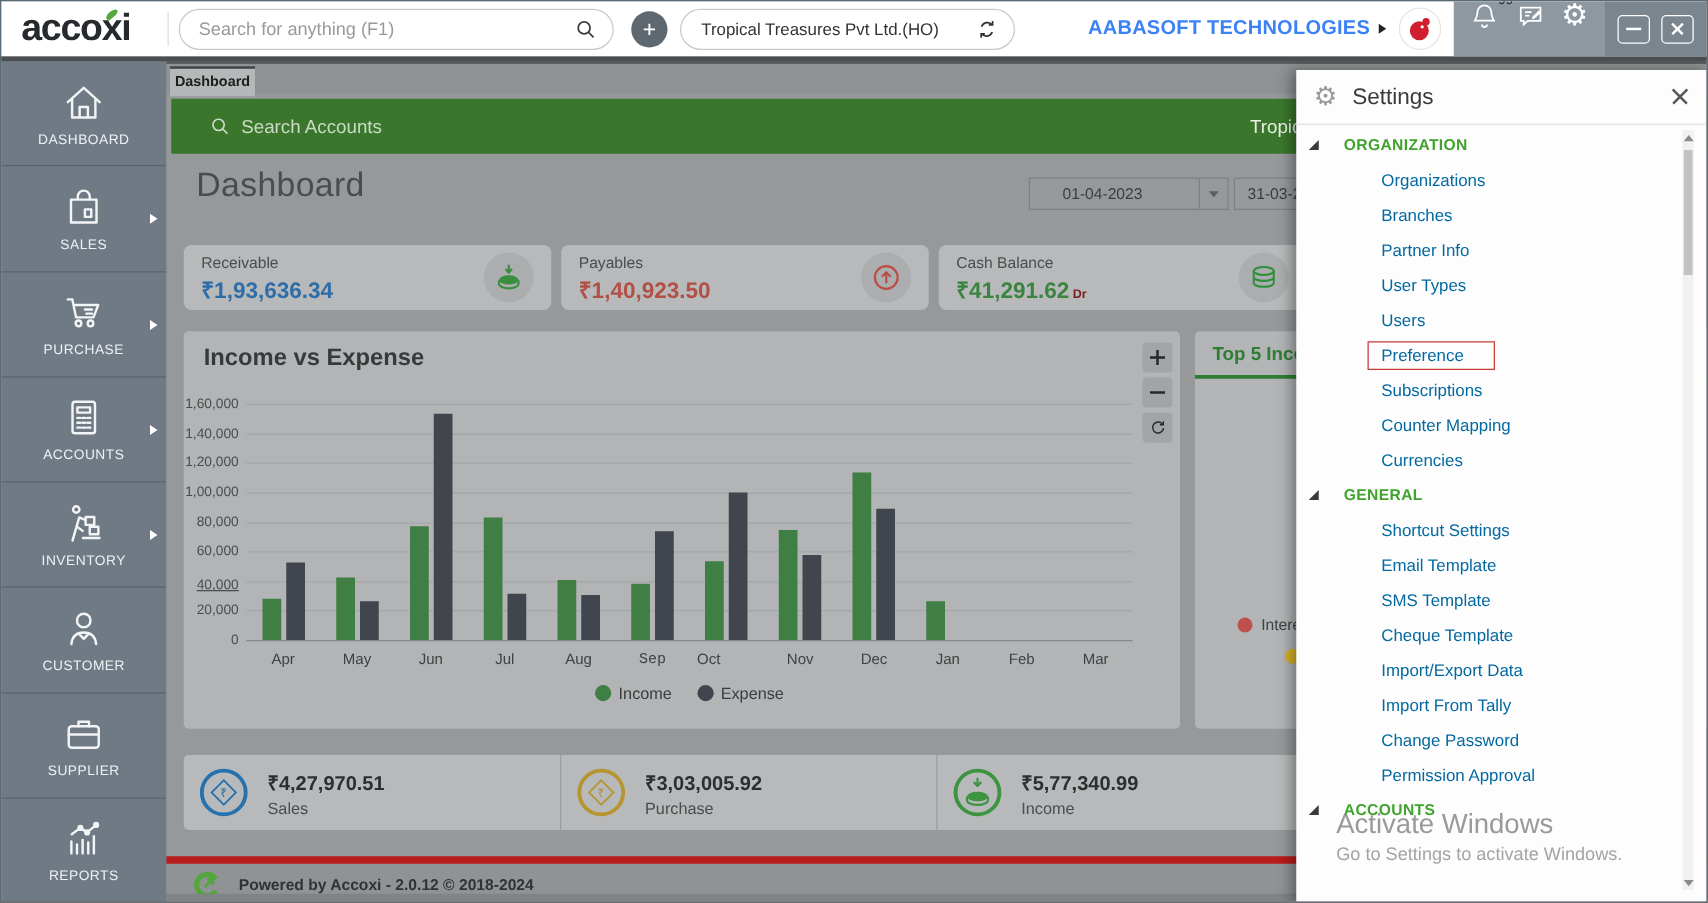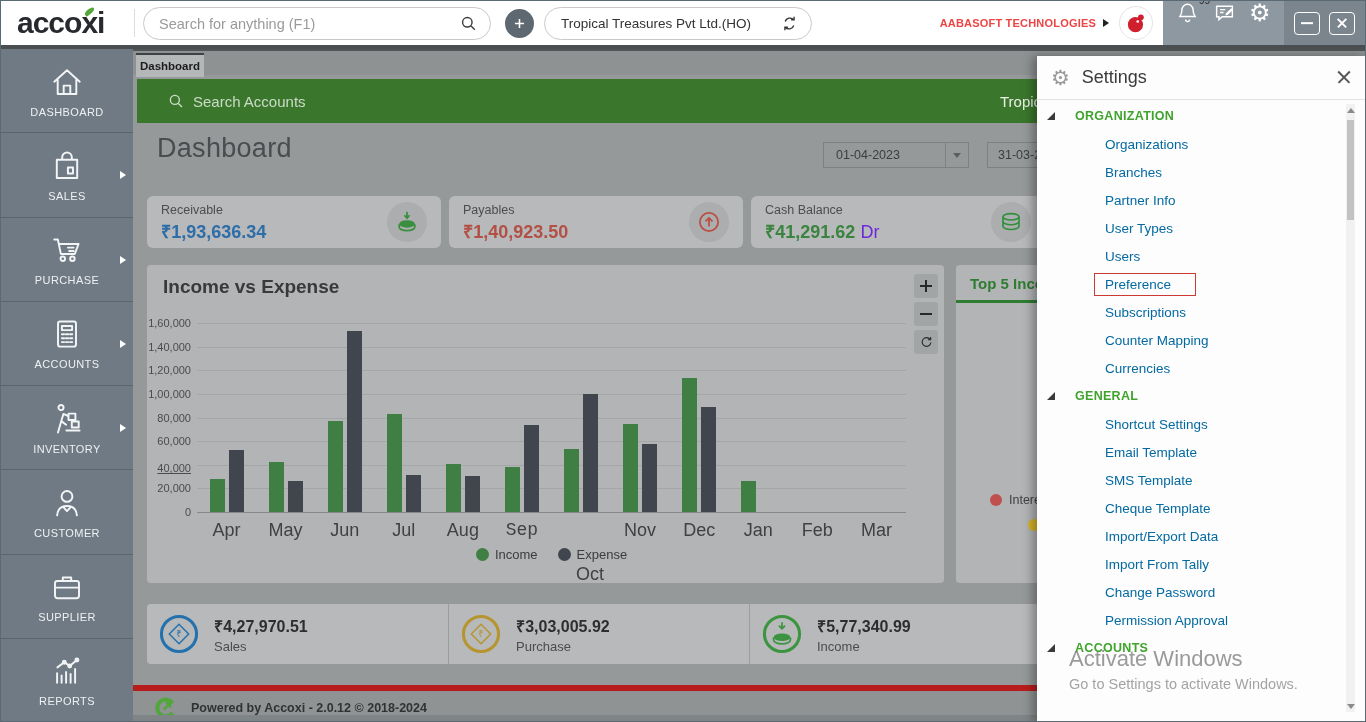--- a/index.html
+++ b/index.html
@@ -17,21 +17,21 @@
   #search-pill{left:142px;width:348px;padding:0 12px 0 15px}
   #search-pill input{flex:1;border:none;outline:none;font-size:14.5px;color:#444;background:transparent;font-family:inherit}
   #search-pill input::placeholder{color:#9a9a9a}
   #search-pill .ic{width:19px;height:19px;color:#3c3c3c}
   #plus-btn{position:absolute;left:504px;top:8px;width:29px;height:29px;border-radius:50%;background:#5e6870;color:#fff;display:flex;align-items:center;justify-content:center}
   #plus-btn svg{width:17px;height:17px}
   #company-pill{left:543px;width:268px;padding:0 12px 0 16px;justify-content:space-between}
   #company-pill .txt{font-size:13.5px;color:#333}
   #company-pill .ic{width:19px;height:19px;color:#333}
   #account{position:absolute;right:258px;top:0;height:44px;display:flex;align-items:center;gap:7px}
-  #account .name{font-size:11px;font-weight:bold;color:#ef4444;letter-spacing:.2px}
+  #account .name{font-size:16px;font-weight:bold;color:#3b82f6;letter-spacing:.2px}
   .caret-right{width:0;height:0;border-top:4.5px solid transparent;border-bottom:4.5px solid transparent;border-left:6px solid #222}
   #avatar{position:absolute;right:214px;top:5px;width:34px;height:34px;border-radius:50%;border:1px solid #e4e4e4;background:#fff;display:flex;align-items:center;justify-content:center}
   #avatar svg{width:26px;height:26px}
   #icon-tray{position:absolute;left:1162px;top:0;width:121px;height:44px;background:#8e98a0;display:flex;align-items:flex-start;justify-content:space-evenly}
   #icon-tray .tray-ic{position:relative;color:#fff}
   #icon-tray svg{width:23px;height:23px}
   #gear-glyph{font-size:24px;line-height:24px;color:#fff}
   #notif-badge{position:absolute;top:-7px;right:-11px;font-size:10.5px;color:#2b2b2b}
   #win-controls{position:absolute;left:1283px;top:0;width:83px;height:44px;background:#7b858d;display:flex;align-items:center;gap:9px;padding-left:10px}
   .win-btn{width:26px;height:23px;border:1.6px solid #fff;border-radius:4px;position:relative}
@@ -51,45 +51,45 @@
   .tab{position:absolute;left:3px;top:2px;width:68px;height:24px;background:#b5b8b9;border-top:2px solid #3f4244;display:flex;align-items:center;justify-content:center}
   .tab span{font-size:11.5px;font-weight:bold;color:#1d1d1d}
   #accounts-bar{position:absolute;left:4px;top:30px;width:1230px;height:44px;background:#3a772c;display:flex;align-items:center}
   #accounts-bar .ic{width:18px;height:18px;color:rgba(255,255,255,.75);margin-left:30px}
   #accounts-bar input{border:none;outline:none;background:transparent;font-size:15px;color:#eef3ec;margin-left:8px;width:280px;font-family:inherit}
   #accounts-bar input::placeholder{color:rgba(255,255,255,.72)}
   #accounts-bar .company{position:absolute;left:863px;font-size:15px;color:#e9efe6;white-space:nowrap}
   
   #page-title{position:absolute;left:24px;top:84px;font-size:27px;font-weight:300;color:#4a4d4f;letter-spacing:.3px}
   .date-input{position:absolute;top:93px;height:26px;border:1px solid #7e8182;display:flex;align-items:center;font-size:12.5px;color:#3b3d3e}
-  #date-from{left:690px;width:146px;padding-left:12px}
+  #date-from{left:690px;width:160px;padding-left:26px}
   #date-from .dd{position:absolute;right:0;top:0;width:23px;height:24px;border-left:1px solid #7e8182;display:flex;align-items:center;justify-content:center}
   .caret-down{width:0;height:0;border-left:4.5px solid transparent;border-right:4.5px solid transparent;border-top:5px solid #5c5e5f}
   #date-to{left:854px;width:146px;padding-left:10px}
   
   #cards-row{position:absolute;left:14px;top:147px;width:1050px;height:52px}
   .sum-card{position:absolute;top:0;width:294px;height:52px;background:#b7b9ba;border-radius:6px;padding:7px 14px}
   .sum-card .lbl{font-size:12.5px;color:#4b4d4e}
   .sum-card .val{font-size:18px;font-weight:bold;margin-top:2px}
-  .sum-card .suffix{font-size:18px;font-weight:normal;color:#6d28d9}
+  .sum-card .suffix{font-size:10px;font-weight:bold;color:#7f1d1d}
   .sum-card .icon-circle{position:absolute;right:14px;top:6px;width:40px;height:40px;border-radius:50%;background:#abadaf;display:flex;align-items:center;justify-content:center}
   .sum-card .icon-circle svg{width:26px;height:26px}
   
   #chart-card{position:absolute;left:14px;top:216px;width:797px;height:318px;background:#b2b4b5;border-radius:4px}
   #chart-title{position:absolute;left:16px;top:11px;font-size:19px;font-weight:600;color:#37393a}
   .chart-btn{position:absolute;left:767px;width:24px;height:24px;background:#a2a5a6;border-radius:3px;display:flex;align-items:center;justify-content:center}
   .chart-btn .hbar{width:12px;height:2px;background:#26282a}
   .chart-btn .vbar{position:absolute;width:2px;height:12px;background:#26282a}
   .chart-btn svg{width:15px;height:15px;stroke:#26282a;fill:none;stroke-width:1.8}
   #chart-plot{position:absolute;left:50px;top:58px;width:709px;height:189px}
   .gridline{position:absolute;left:0;width:709px;height:1px;background:#a4a6a7}
   .gridline.base{background:#85888a}
   .ytick{position:absolute;left:-54px;width:48px;text-align:right;font-size:11px;color:#4a4c4d}
   .bar{position:absolute;width:15px}
-  .xlabel{position:absolute;width:60px;text-align:center;font-size:18px;color:#3f4142;top:197px}
+  .xlabel{position:absolute;width:60px;text-align:center;font-size:12px;color:#3f4142;top:197px}
   #chart-legend{position:absolute;left:0;top:224px;width:709px;display:flex;justify-content:center;gap:20px}
   .leg-item{display:flex;align-items:center;gap:6px;font-size:13px;color:#3a3c3d}
   .leg-dot{width:13px;height:13px;border-radius:50%}
   
   #top5-card{position:absolute;left:823px;top:216px;width:522px;height:318px;background:#b2b4b5;border-radius:4px}
   #top5-title{padding:10px 0 8px 14px;font-size:15px;font-weight:bold;color:#2e7d32;border-bottom:3px solid #2e7d32}
   .t5-leg{position:absolute;display:flex;align-items:center;gap:7px;font-size:12.5px;color:#3f4142}
   .t5-dot{width:12px;height:12px;border-radius:50%}
   
   #totals-bar{position:absolute;left:14px;top:555px;width:1199px;height:60px;background:#b7b9ba;border-radius:4px}
@@ -393,21 +393,21 @@
           <div class="bar" style="left: 208.792px; top: 151.791px; height: 37.2094px; background: rgb(64, 69, 78);"></div>
           <div class="xlabel" style="left: 176.792px;">Jul</div>
           <div class="bar" style="left: 248.875px; top: 140.569px; height: 48.4312px; background: rgb(63, 127, 67);"></div>
           <div class="bar" style="left: 267.875px; top: 152.972px; height: 36.0281px; background: rgb(64, 69, 78);"></div>
           <div class="xlabel" style="left: 235.875px;">Aug</div>
           <div class="bar" style="left: 307.958px; top: 143.522px; height: 45.4781px; background: rgb(63, 127, 67);"></div>
           <div class="bar" style="left: 326.958px; top: 102.178px; height: 86.8219px; background: rgb(64, 69, 78);"></div>
           <div class="xlabel" style="left: 294.958px; font-family: Liberation Mono, monospace;">Sep</div>
           <div class="bar" style="left: 367.042px; top: 126.394px; height: 62.6062px; background: rgb(63, 127, 67);"></div>
           <div class="bar" style="left: 386.042px; top: 70.875px; height: 118.125px; background: rgb(64, 69, 78);"></div>
-          <div class="xlabel" style="left: 363px; margin-top: 44px;">Oct</div>
+          <div class="xlabel" style="left: 340px;">Oct</div>
           <div class="bar" style="left: 426.125px; top: 100.997px; height: 88.0031px; background: rgb(63, 127, 67);"></div>
           <div class="bar" style="left: 445.125px; top: 121.078px; height: 67.9219px; background: rgb(64, 69, 78);"></div>
           <div class="xlabel" style="left: 413.125px;">Nov</div>
           <div class="bar" style="left: 485.208px; top: 54.9281px; height: 134.072px; background: rgb(63, 127, 67);"></div>
           <div class="bar" style="left: 504.208px; top: 84.4594px; height: 104.541px; background: rgb(64, 69, 78);"></div>
           <div class="xlabel" style="left: 472.208px;">Dec</div>
           <div class="bar" style="left: 544.292px; top: 157.697px; height: 31.3031px; background: rgb(63, 127, 67);"></div>
           <div class="xlabel" style="left: 531.292px;">Jan</div>
           <div class="xlabel" style="left: 590.375px;">Feb</div>
           <div class="xlabel" style="left: 649.458px;">Mar</div>

